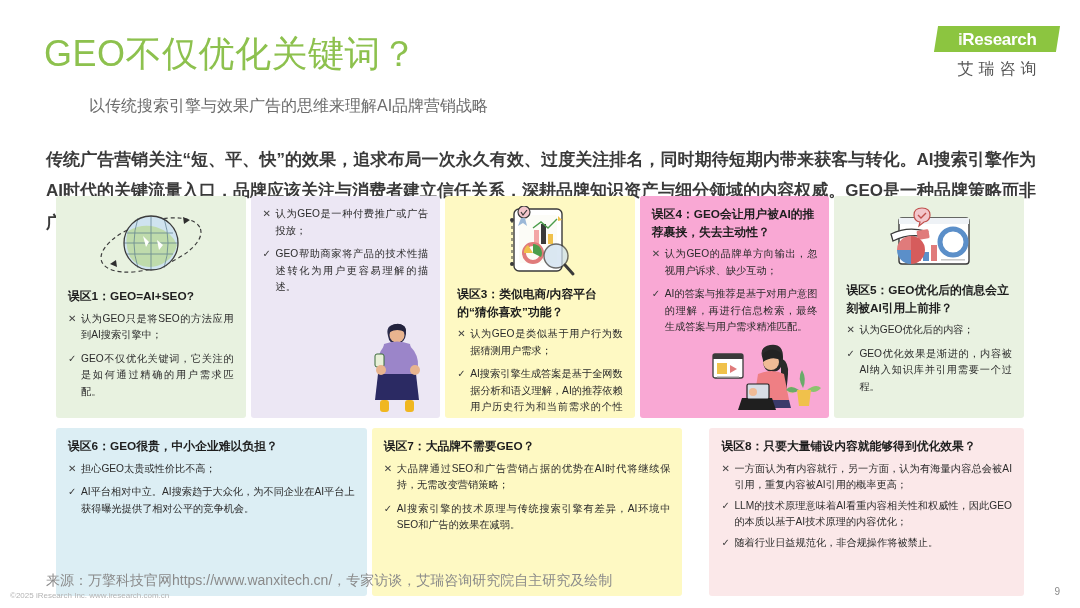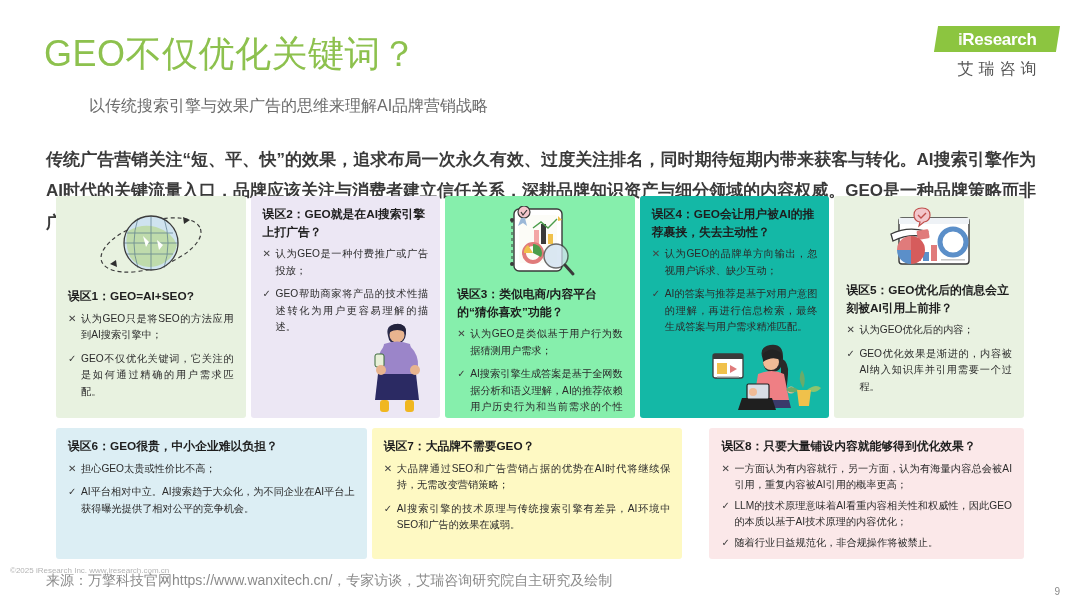--- a/index.html
+++ b/index.html
@@ -88,21 +88,21 @@
     width: 968px;
     height: 222px;
     display: flex;
     gap: 5px;
   }
   .row-bottom {
     position: absolute;
     left: 56px;
     top: 428px;
     width: 968px;
-    height: 131px;
+    height: 168px;
     display: flex;
     gap: 5px;
     justify-content: space-between;
   }
 
   .card {
     position: relative;
     border-radius: 3px;
     overflow: hidden;
     padding: 10px 12px 8px 12px;
@@ -155,21 +155,21 @@
     position: absolute;
     left: 46px;
     top: 572px;
     font-size: 14px;
     color: #8a8a8a;
     white-space: nowrap;
   }
   .copyright {
     position: absolute;
     left: 10px;
-    top: 566px;
+    top: 591px;
     font-size: 8px;
     color: #b4b4b4;
     white-space: nowrap;
   }
   .page-num {
     position: absolute;
     right: 20px;
     top: 586px;
     font-size: 10px;
     color: #8a8a8a;
@@ -221,21 +221,20 @@
         <span class="btext">认为GEO只是将SEO的方法应用到AI搜索引擎中；</span>
       </li>
       <li class="bullet">
         <span class="mark check">✓</span>
         <span class="btext">GEO不仅优化关键词，它关注的是如何通过精确的用户需求匹配。</span>
       </li>
     </ul>
   </div>
 
   <div class="card card-2" style="background:#ECE7F4">
-    <div class="card-title">误区2：GEO就是在AI搜索引擎上打广告？</div>
     <ul class="bullets">
       <li class="bullet">
         <span class="mark">✕</span>
         <span class="btext">认为GEO是一种付费推广或广告投放；</span>
       </li>
       <li class="bullet">
         <span class="mark check">✓</span>
         <span class="btext">GEO帮助商家将产品的技术性描述转化为用户更容易理解的描述。</span>
       </li>
     </ul>
@@ -250,21 +249,21 @@
         <rect x="45" y="82" width="9" height="12" rx="3" fill="#f0b720"></rect>
         <path d="M24 28 q-8 10 -6 22 q1 5 6 4 q4 -1 3 -6 q-2 -9 3 -16z" fill="#9b85c9"></path>
         <path d="M50 28 q9 9 8 21 q-1 5 -6 4" fill="#9b85c9"></path>
         <rect x="15" y="36" width="9" height="13" rx="2" fill="#e8f0d8" stroke="#3b6b3b" stroke-width="1"></rect>
         <circle cx="21" cy="52" r="5" fill="#e8b48f"></circle>
         <circle cx="55" cy="52" r="5" fill="#e8b48f"></circle>
       </svg>
     </div>
   </div>
 
-  <div class="card card-3" style="background:#86efac">
+  <div class="card card-3" style="background:#fef9c3">
     <div class="card-icon">
       <svg width="104" height="76" viewBox="0 0 104 76">
         <rect x="26" y="3" width="48" height="62" rx="5" fill="#ffffff" stroke="#3a3a3a" stroke-width="1.4"></rect>
         <rect x="31" y="9" width="38" height="48" rx="2" fill="#fcfcf7"></rect>
         <rect x="46" y="24" width="5" height="14" fill="#f3a6a6"></rect>
         <rect x="53" y="18" width="5" height="20" fill="#3a3a3a"></rect>
         <rect x="60" y="28" width="5" height="10" fill="#f0c14b"></rect>
         <path d="M45 22 l8 -6 l7 6 l9 -9" fill="none" stroke="#4b9d4b" stroke-width="1.4"></path>
         <path d="M70 10 l4 4 l-4 1z" fill="#f0c14b"></path>
         <circle cx="45" cy="47" r="9" fill="none" stroke="#e07b7b" stroke-width="4"></circle>
@@ -286,21 +285,21 @@
         <span class="mark">✕</span>
         <span class="btext">认为GEO是类似基于用户行为数据猜测用户需求；</span>
       </li>
       <li class="bullet">
         <span class="mark check">✓</span>
         <span class="btext">AI搜索引擎生成答案是基于全网数据分析和语义理解，AI的推荐依赖用户历史行为和当前需求的个性化推荐。</span>
       </li>
     </ul>
   </div>
 
-  <div class="card card-4" style="background:#14b8a6">
+  <div class="card card-4" style="background:#f9a8d4">
     <div class="card-title">误区4：GEO会让用户被AI的推荐裹挟，失去主动性？</div>
     <ul class="bullets">
       <li class="bullet">
         <span class="mark">✕</span>
         <span class="btext">认为GEO的品牌单方向输出，忽视用户诉求、缺少互动；</span>
       </li>
       <li class="bullet">
         <span class="mark check">✓</span>
         <span class="btext">AI的答案与推荐是基于对用户意图的理解，再进行信息检索，最终生成答案与用户需求精准匹配。</span>
       </li>

